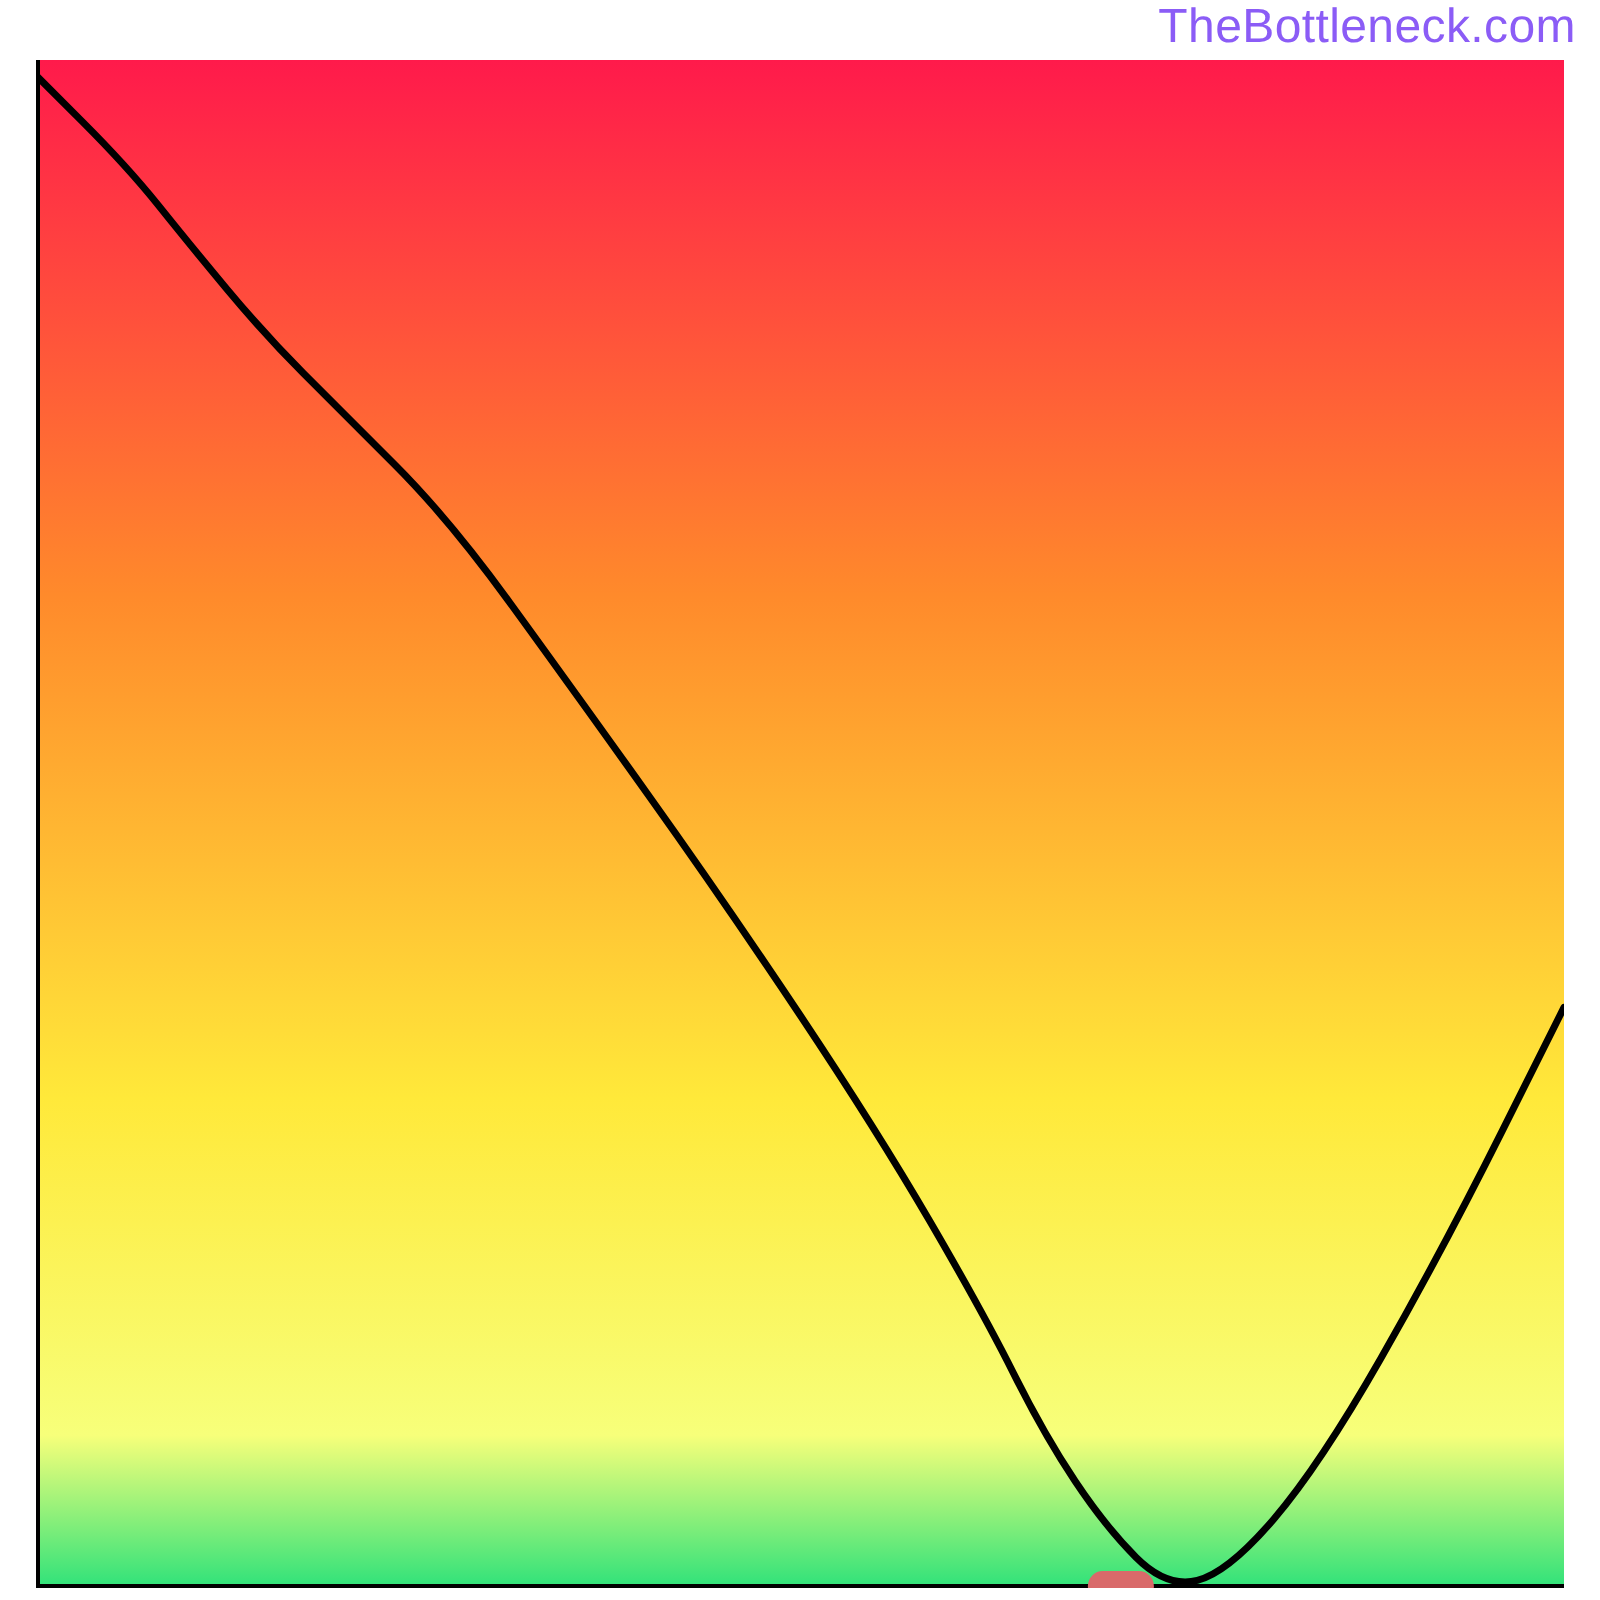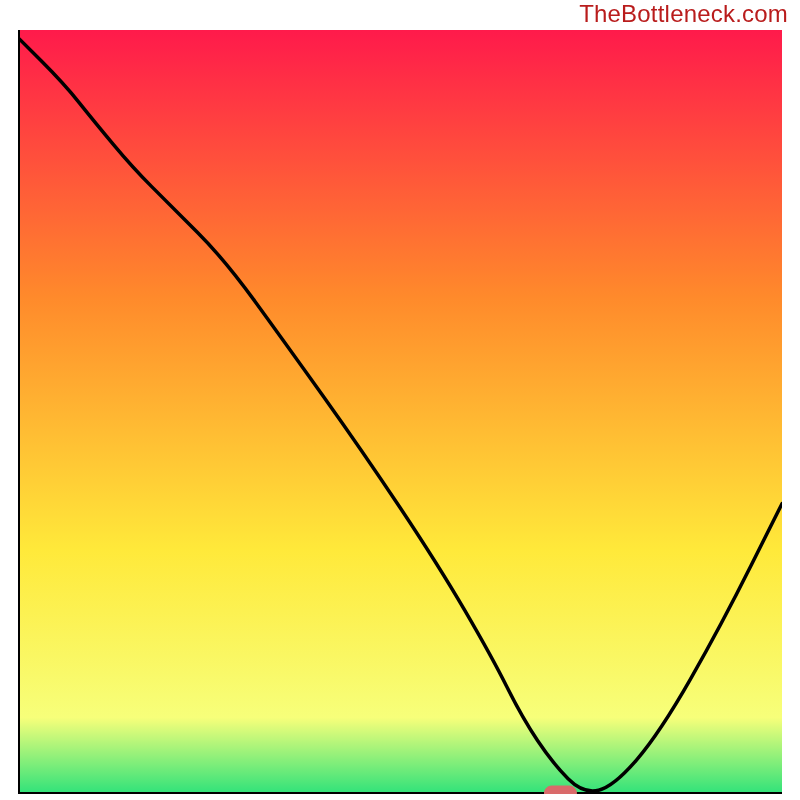--- a/index.html
+++ b/index.html
@@ -14,21 +14,21 @@
   .stage {
     position: relative;
     width: 800px;
     height: 800px;
   }
   .watermark {
     position: absolute;
     top: 0px;
     right: 12px;
     font-size: 24px;
-    color: #b91c1c;
+    color: #8b5cf6;
     letter-spacing: 0.2px;
     font-weight: 500;
     z-index: 5;
   }
   .chart {
     position: absolute;
     left: 18px;
     top: 30px;
     width: 764px;
     height: 764px;

